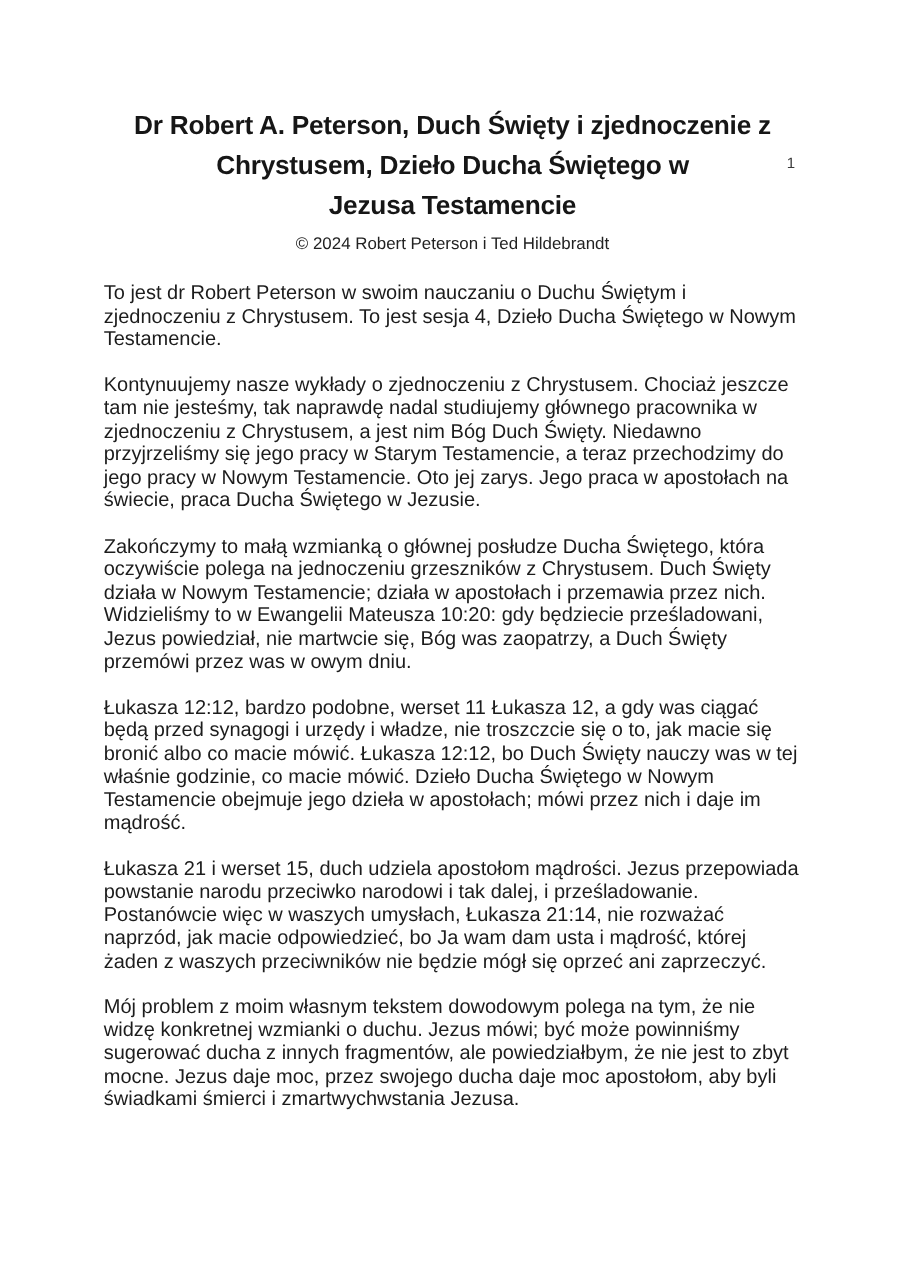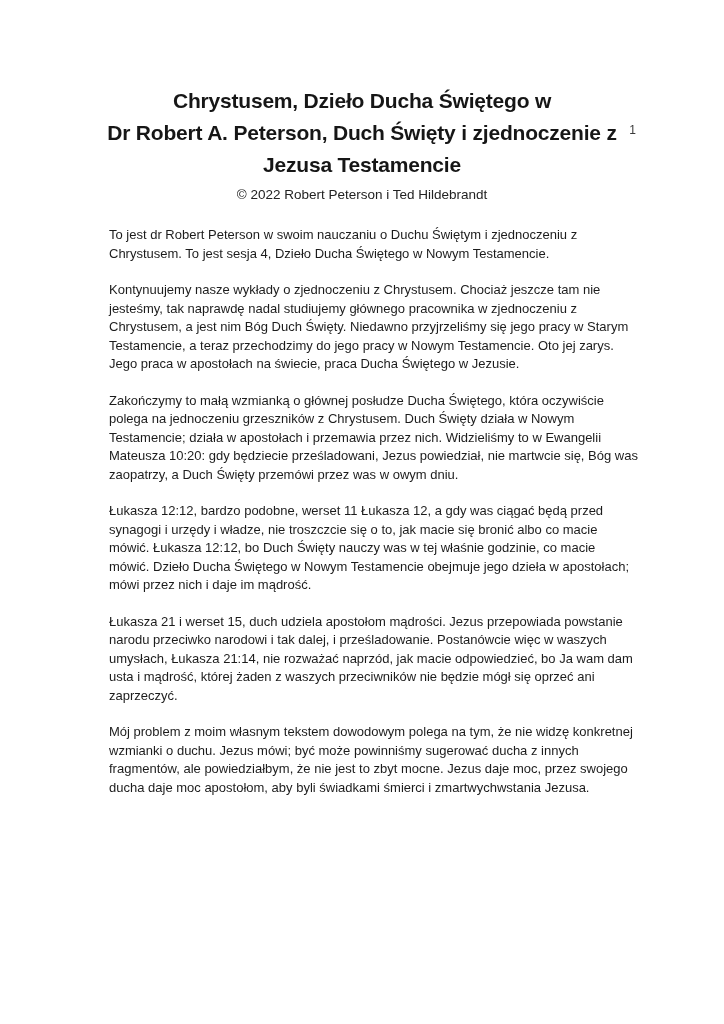--- a/index.html
+++ b/index.html
@@ -35,44 +35,44 @@
     letter-spacing: -0.2px;
   }
   .copyright {
     text-align: center;
     font-size: 13.5px;
     line-height: 19px;
     margin-top: 4px;
     color: #222222;
   }
   .content {
-    margin: 22px 85px 0 109px;
-    font-size: 13px;
+    margin: 22px 85px 0 83px;
+    font-size: 16px;
     line-height: 18.5px;
     color: #1c1c1c;
     text-align: left;
   }
   .content p {
     margin: 0 0 18px 0;
   }
 </style>
 </head>
 <body>
 
 <div class="page">
 
   <div class="page-number">1</div>
 
   <div class="title-block">
+    <div>Dr Robert A. Peterson, Duch Święty i zjednoczenie z</div>
     <div>Chrystusem, Dzieło Ducha Świętego w</div>
-    <div>Dr Robert A. Peterson, Duch Święty i zjednoczenie z</div>
     <div>Jezusa Testamencie</div>
   </div>
 
-  <div class="copyright">© 2022 Robert Peterson i Ted Hildebrandt</div>
+  <div class="copyright">© 2024 Robert Peterson i Ted Hildebrandt</div>
 
   <div class="content">
     <p>To jest dr Robert Peterson w swoim nauczaniu o Duchu Świętym i zjednoczeniu z Chrystusem. To jest sesja 4, Dzieło Ducha Świętego w Nowym Testamencie.</p>
     <p>Kontynuujemy nasze wykłady o zjednoczeniu z Chrystusem. Chociaż jeszcze tam nie jesteśmy, tak naprawdę nadal studiujemy głównego pracownika w zjednoczeniu z Chrystusem, a jest nim Bóg Duch Święty. Niedawno przyjrzeliśmy się jego pracy w Starym Testamencie, a teraz przechodzimy do jego pracy w Nowym Testamencie. Oto jej zarys. Jego praca w apostołach na świecie, praca Ducha Świętego w Jezusie.</p>
     <p>Zakończymy to małą wzmianką o głównej posłudze Ducha Świętego, która oczywiście polega na jednoczeniu grzeszników z Chrystusem. Duch Święty działa w Nowym Testamencie; działa w apostołach i przemawia przez nich. Widzieliśmy to w Ewangelii Mateusza 10:20: gdy będziecie prześladowani, Jezus powiedział, nie martwcie się, Bóg was zaopatrzy, a Duch Święty przemówi przez was w owym dniu.</p>
     <p>Łukasza 12:12, bardzo podobne, werset 11 Łukasza 12, a gdy was ciągać będą przed synagogi i urzędy i władze, nie troszczcie się o to, jak macie się bronić albo co macie mówić. Łukasza 12:12, bo Duch Święty nauczy was w tej właśnie godzinie, co macie mówić. Dzieło Ducha Świętego w Nowym Testamencie obejmuje jego dzieła w apostołach; mówi przez nich i daje im mądrość.</p>
     <p>Łukasza 21 i werset 15, duch udziela apostołom mądrości. Jezus przepowiada powstanie narodu przeciwko narodowi i tak dalej, i prześladowanie. Postanówcie więc w waszych umysłach, Łukasza 21:14, nie rozważać naprzód, jak macie odpowiedzieć, bo Ja wam dam usta i mądrość, której żaden z waszych przeciwników nie będzie mógł się oprzeć ani zaprzeczyć.</p>
     <p>Mój problem z moim własnym tekstem dowodowym polega na tym, że nie widzę konkretnej wzmianki o duchu. Jezus mówi; być może powinniśmy sugerować ducha z innych fragmentów, ale powiedziałbym, że nie jest to zbyt mocne. Jezus daje moc, przez swojego ducha daje moc apostołom, aby byli świadkami śmierci i zmartwychwstania Jezusa.</p>
   </div>
 

